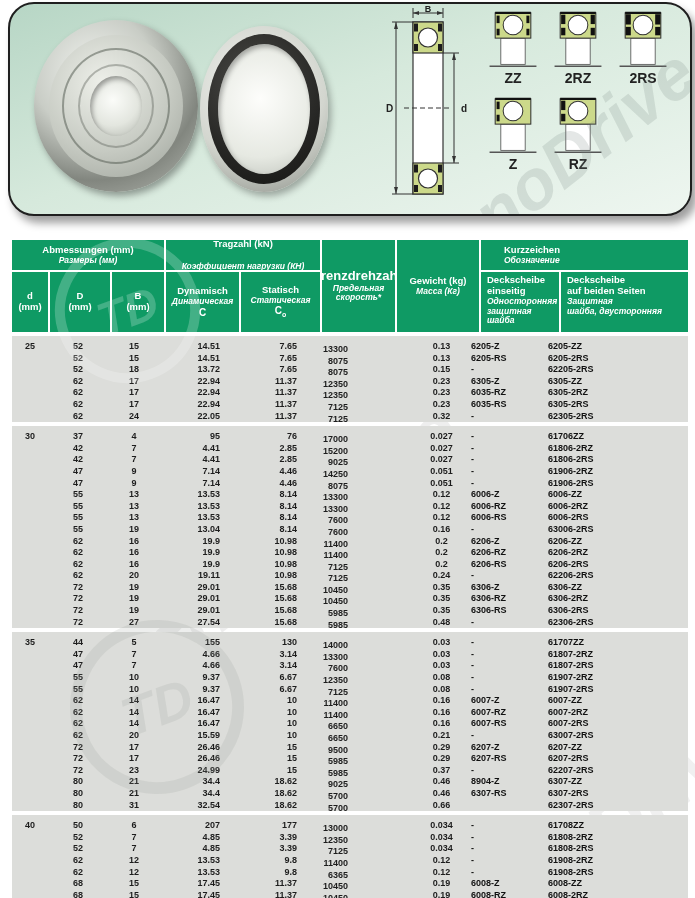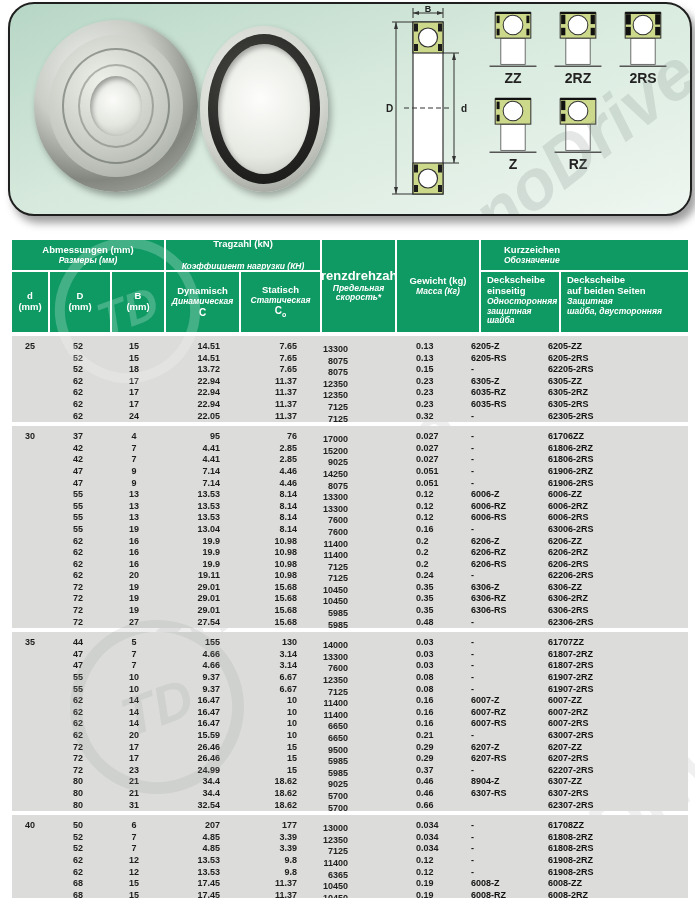--- a/index.html
+++ b/index.html
@@ -65,21 +65,21 @@
   .h.c9h{grid-column:9;}
   .tbody{margin-top:4px;}
   .group{background:var(--gray);margin-bottom:4px;padding:2px 0 3px 0;}
   .row{display:grid;grid-template-columns:var(--cols);height:11.6px;align-items:center;}
   .cell{font-size:9px;font-weight:700;color:#1d1d1d;line-height:11.6px;white-space:nowrap;}
   .c0{text-align:center;}
   .c1,.c2{text-align:center;}
   .c3{text-align:right;padding-right:13px;}
   .c4{text-align:right;padding-right:15px;}
   .c5{text-align:right;padding-right:37px;margin-top:6px;}
-  .c6{text-align:left;padding-left:8px;margin-left:23px;}
+  .c6{text-align:center;padding-left:8px;margin-left:23px;}
   .c7{text-align:left;padding-left:4px;color:#111;}
   .c8{text-align:left;padding-left:3px;color:#111;}
   svg text{font-family:"Liberation Sans",sans-serif;}
 </style>
 </head>
 <body>
 
 <div id="stage">
 
   <div class="panel">

